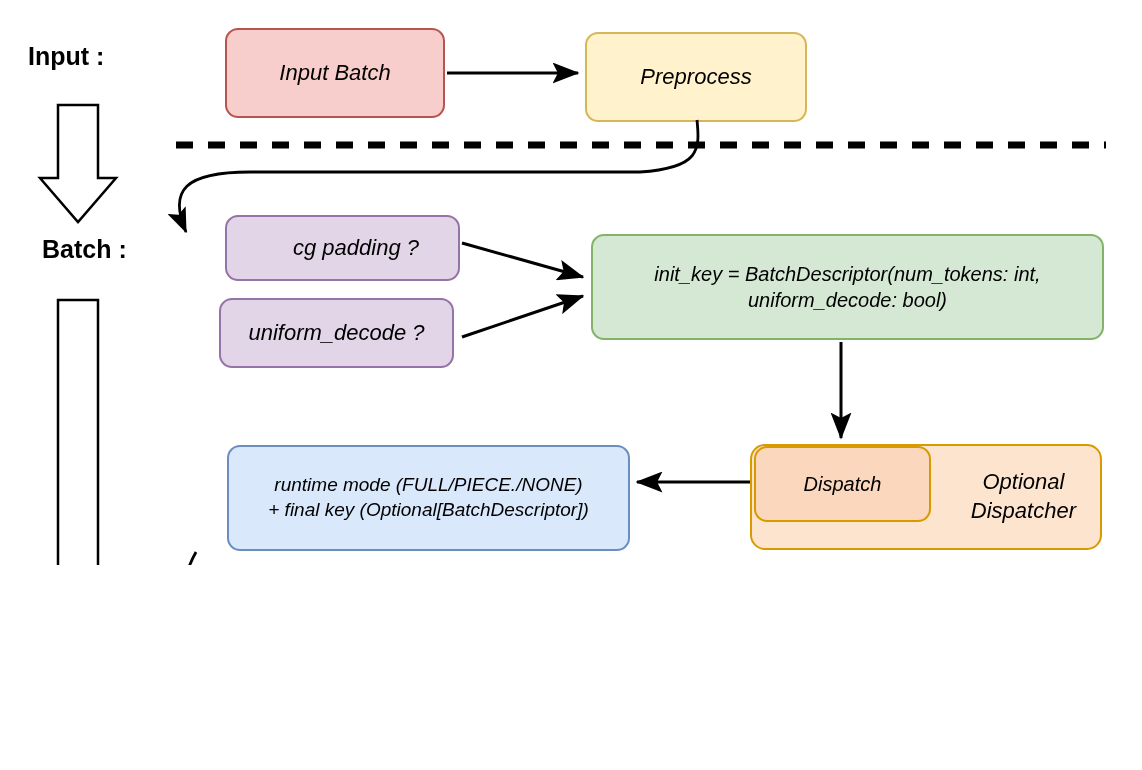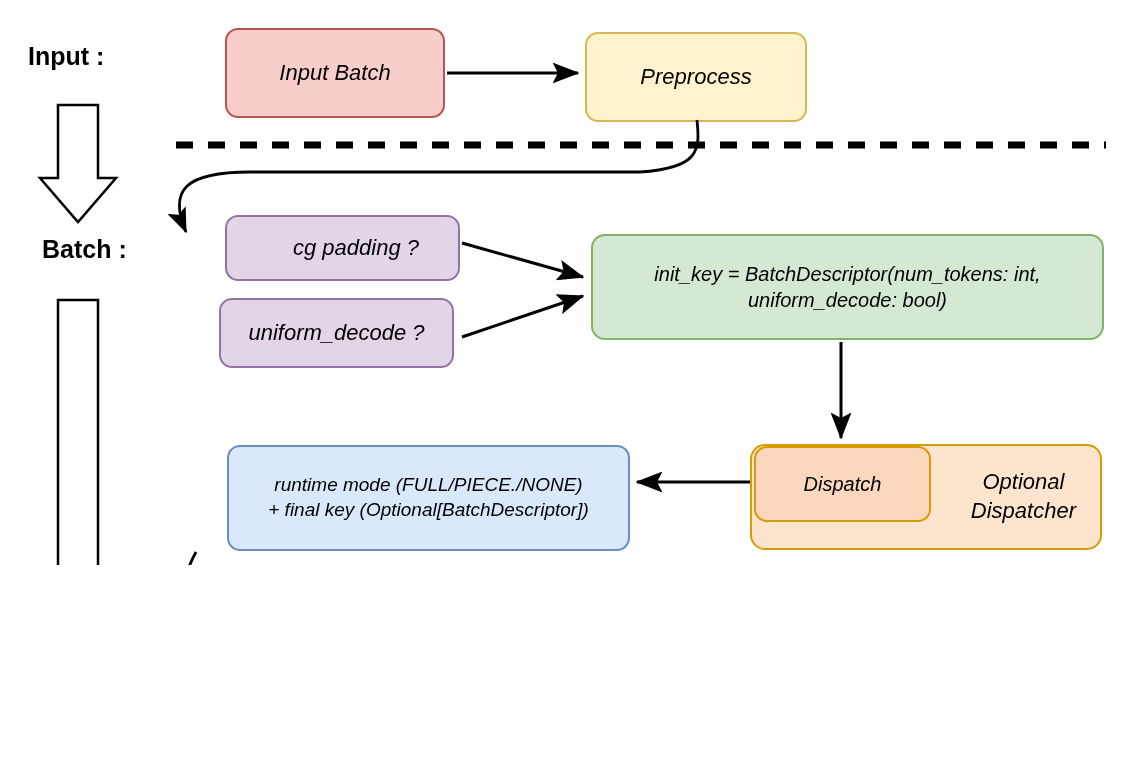--- a/index.html
+++ b/index.html
@@ -128,21 +128,21 @@
   </div>
 
   <div class="node n-purple" style="left:225px; top:215px; width:235px; height:66px;padding-left:27px;">
     <span class="node-text">cg padding ?</span>
   </div>
 
   <div class="node n-purple" style="left:219px; top:298px; width:235px; height:70px;">
     <span class="node-text">uniform_decode ?</span>
   </div>
 
-  <div class="node n-green" style="left:591px; top:234px; width:513px; height:106px;border-radius:14px;">
+  <div class="node n-green" style="left:591px; top:234px; width:513px; height:106px;">
     <span class="node-text">init_key = BatchDescriptor(num_tokens: int,
 uniform_decode: bool)</span>
   </div>
 
   <div class="node n-outer-orange" style="left:750px; top:444px; width:352px; height:106px;">
     <span class="node-text">Optional
 Dispatcher</span>
   </div>
 
   <div class="node n-dispatch" style="left:754px; top:446px; width:177px; height:76px;">

